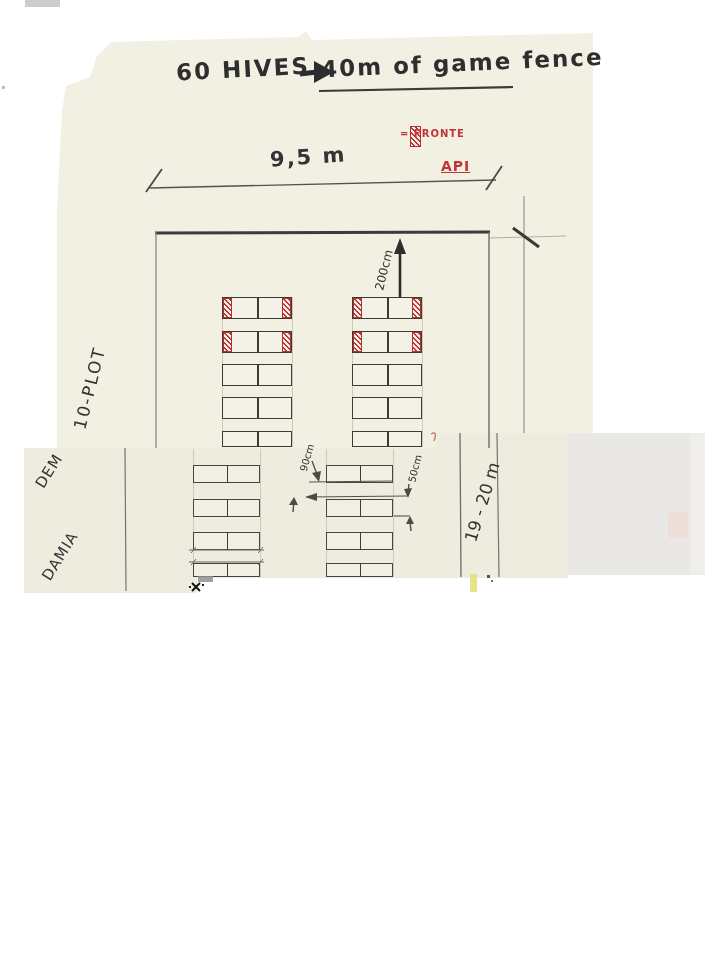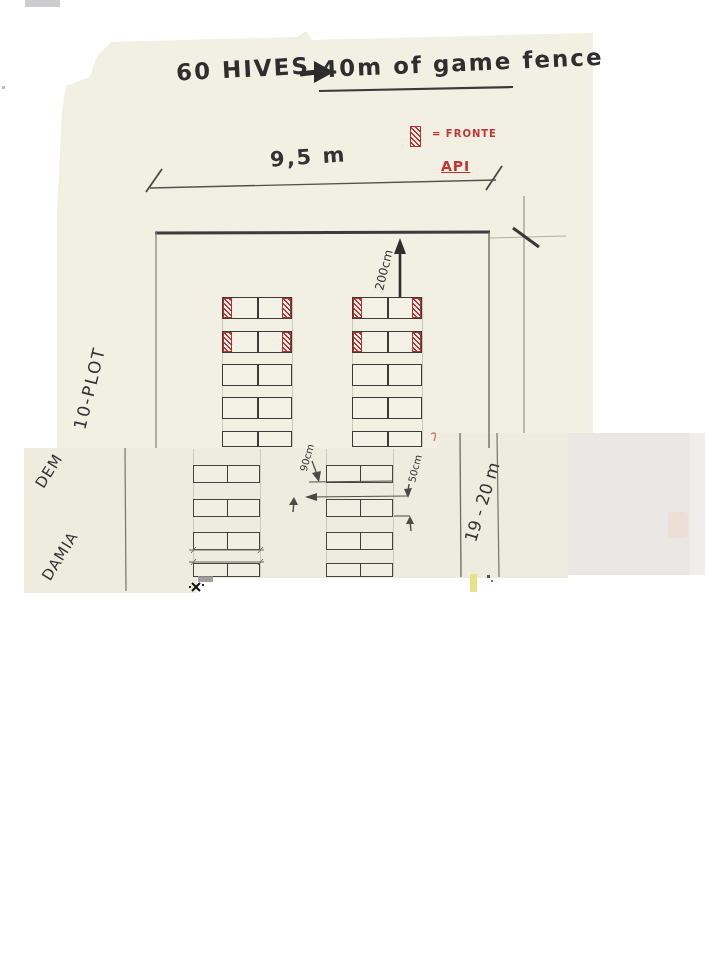--- a/index.html
+++ b/index.html
@@ -173,21 +173,21 @@
     <rect x="487" y="575" width="3" height="3" fill="#55524c"></rect>
     <rect x="491" y="580" width="2" height="2" fill="#77746c"></rect>
     <rect x="668" y="512" width="20" height="26" rx="4" fill="#eddcd4" opacity="0.8"></rect>
     <path d="M431,434 q7,-4 3,7" stroke="#cc7a6a" stroke-width="1.4" fill="none"></path>
   </svg>
 
   <div class="abs hw title" style="left:176px;top:56px;transform:rotate(-3deg);">60 HIVES</div>
   <div class="abs hw title" style="left:321px;top:50px;transform:rotate(-2.5deg);">40m of game fence</div>
 
   <div class="abs hatch" style="left:410px;top:126px;width:11px;height:21px;"></div>
-  <div class="abs hw red-ink" style="left:432px;top:128px;font-size:10px;letter-spacing:1px;text-align:center;">= FRONTE</div>
+  <div class="abs hw red-ink" style="left:400px;top:128px;font-size:10px;letter-spacing:1px;text-align:center;">= FRONTE</div>
   <div class="abs hw red-ink" style="left:441px;top:158px;font-size:14px;letter-spacing:1px;text-decoration:underline;">API</div>
 
   <div class="abs hw" style="left:270px;top:145px;font-size:21px;letter-spacing:2px;font-weight:bold;transform:rotate(-4deg);">9,5 m</div>
   <div class="abs hw rot" style="left:355px;top:263px;width:58px;font-size:12px;transform:rotate(-76deg);">200cm</div>
   <div class="abs hw rot" style="left:289px;top:452px;width:36px;font-size:10px;transform:rotate(-74deg);">90cm</div>
   <div class="abs hw rot" style="left:397px;top:463px;width:36px;font-size:10px;transform:rotate(-76deg);">50cm</div>
   <div class="abs hw rot" style="left:430px;top:492px;width:104px;font-size:17px;transform:rotate(-73deg);">19 - 20 m</div>
 
   <div class="abs hw rot" style="left:22px;top:378px;width:135px;font-size:17px;letter-spacing:2px;transform:rotate(-76deg);">10-PLOT</div>
   <div class="abs hw rot" style="left:18px;top:462px;width:62px;font-size:15px;letter-spacing:1px;transform:rotate(-58deg);">DEM</div>

